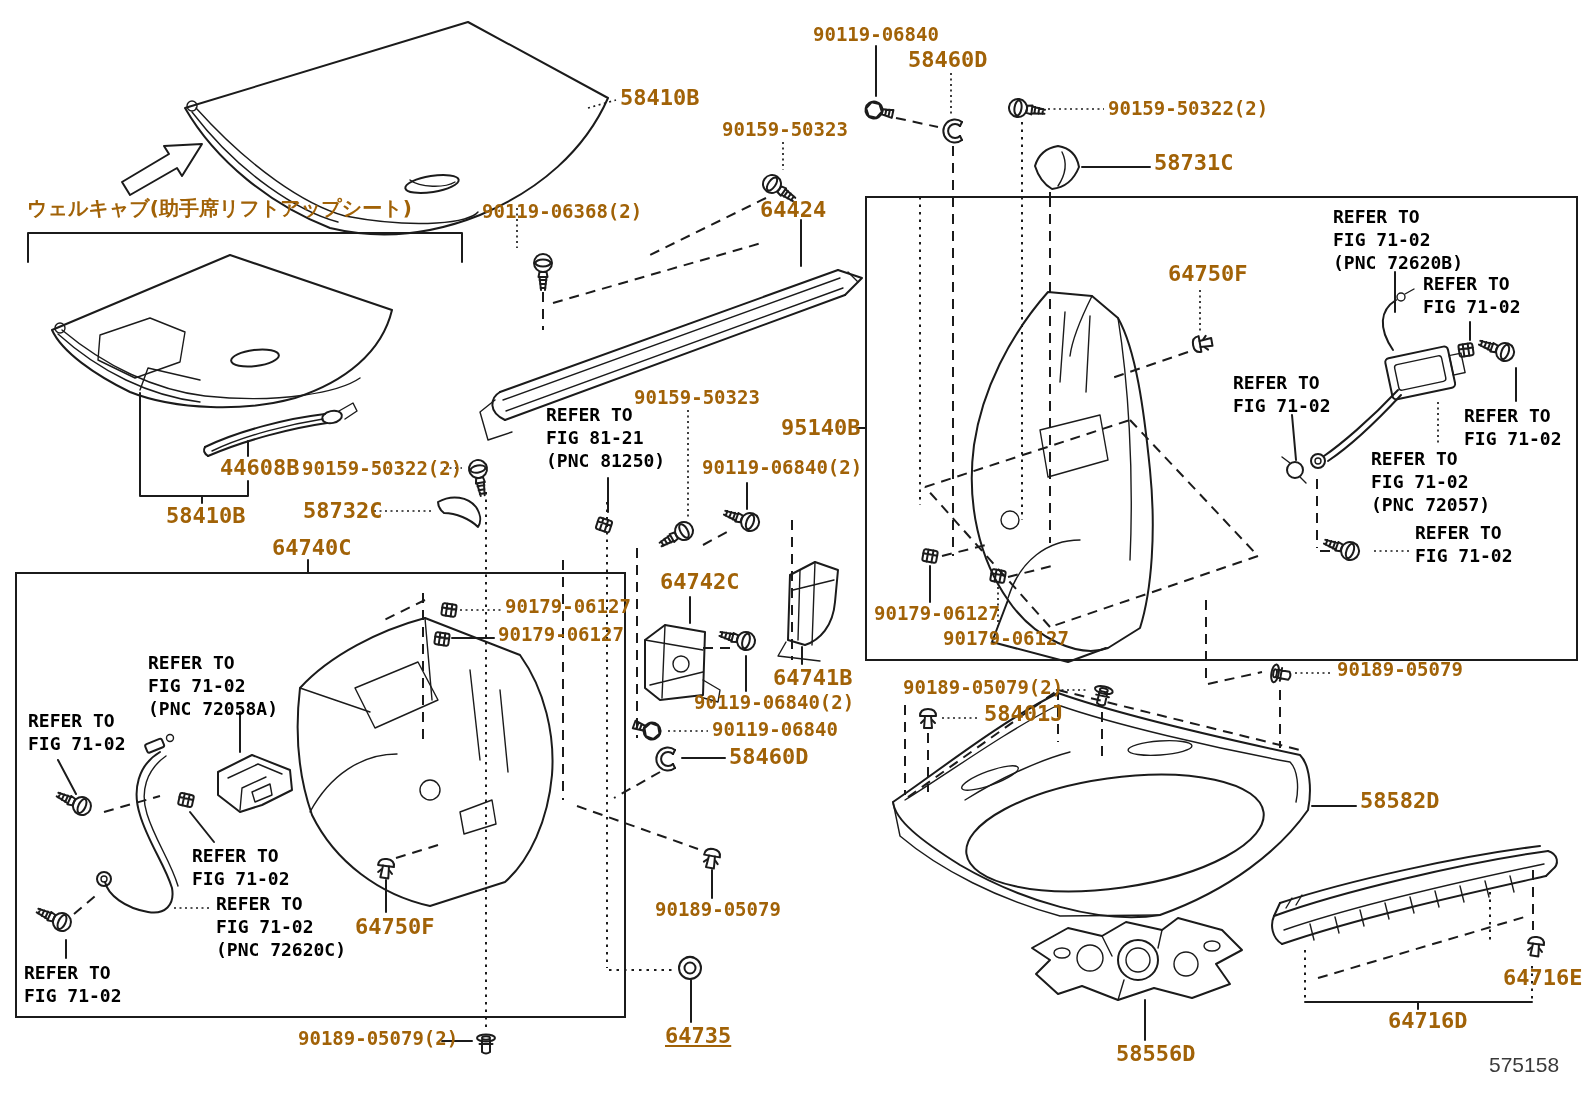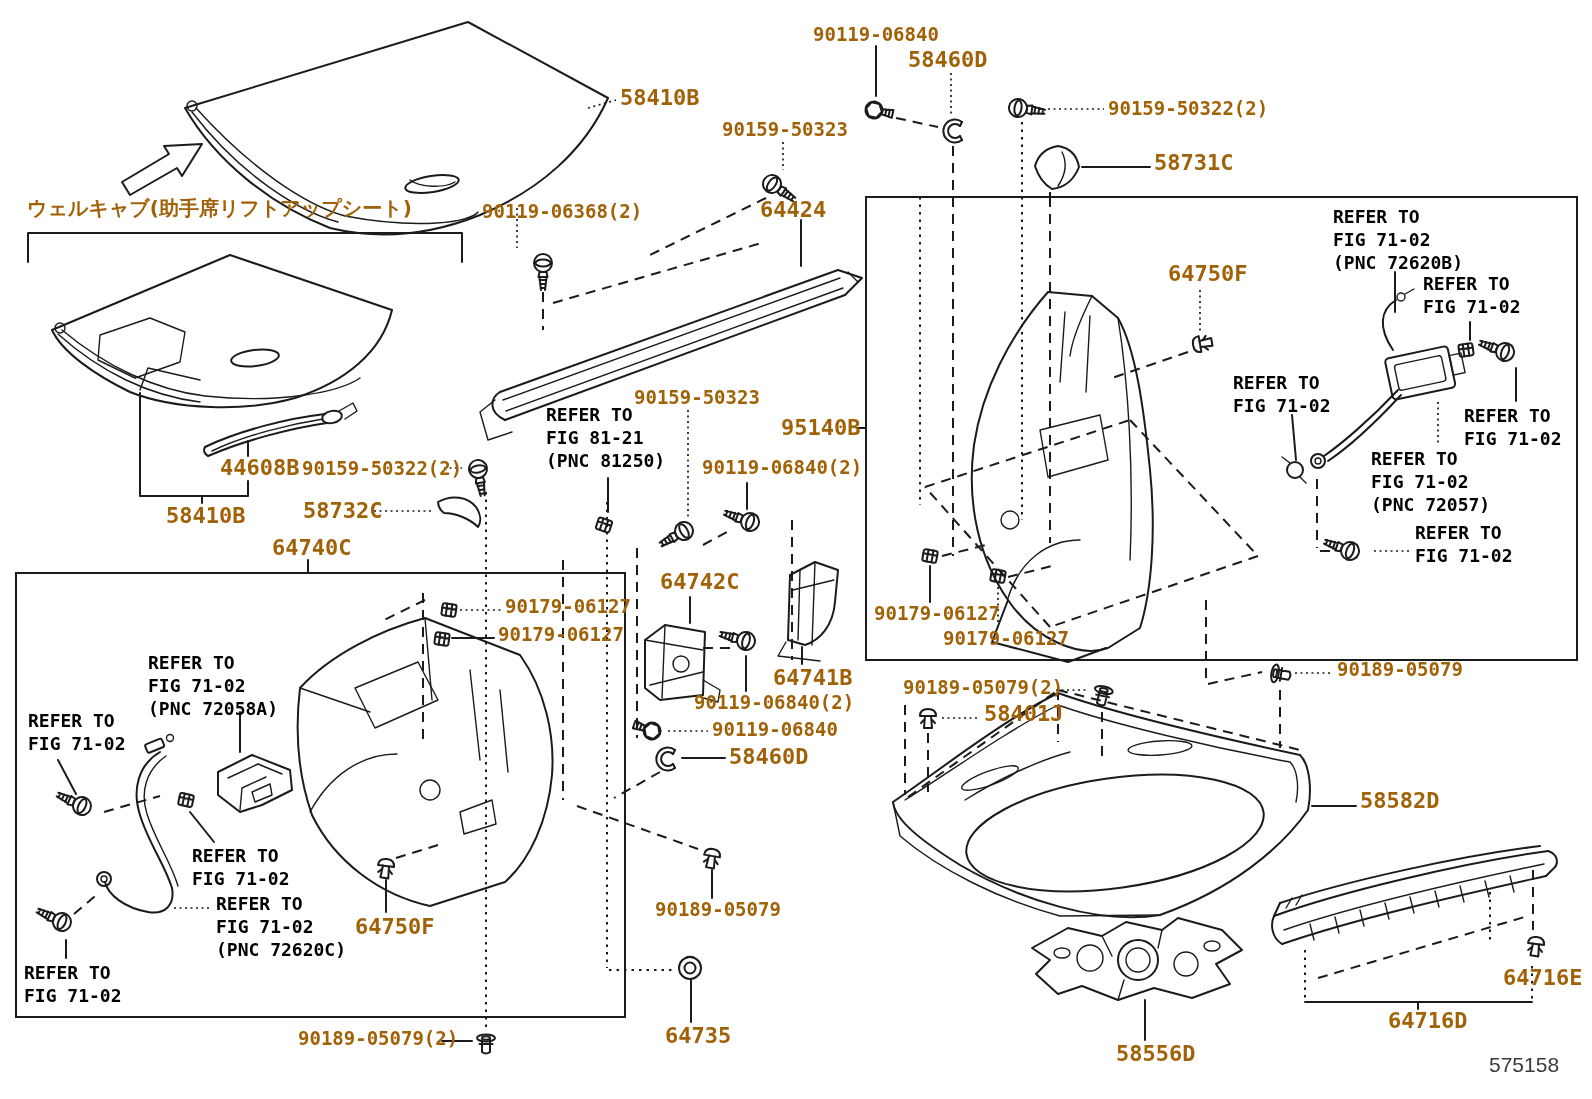--- a/index.html
+++ b/index.html
@@ -381,21 +381,21 @@
       <div class="plabel" style="left: 505px; top: 597px; font-size: 19px;">90179-06127</div>
       <div class="plabel" style="left: 498px; top: 625px; font-size: 19px;">90179-06127</div>
       <div class="plabel" style="left: 652px; top: 570px; font-size: 22px; margin-left: 8px;">64742C</div>
       <div class="plabel" style="left: 773px; top: 666px; font-size: 22px;">64741B</div>
       <div class="plabel" style="left: 694px; top: 693px; font-size: 19px;">90119-06840(2)</div>
       <div class="plabel" style="left: 712px; top: 720px; font-size: 19px;">90119-06840</div>
       <div class="plabel" style="left: 729px; top: 745px; font-size: 22px;">58460D</div>
       <div class="plabel" style="left: 355px; top: 915px; font-size: 22px;">64750F</div>
       <div class="plabel" style="left: 298px; top: 1029px; font-size: 19px;">90189-05079(2)</div>
       <div class="plabel" style="left: 655px; top: 900px; font-size: 19px;">90189-05079</div>
-      <div class="plabel" style="left: 665px; top: 1024px; font-size: 22px;">64735</div>
+      <div class="plabel" style="left: 665px; top: 1024px; font-size: 22px; text-decoration: underline;">64735</div>
       <div class="plabel" style="left: 874px; top: 604px; font-size: 19px;">90179-06127</div>
       <div class="plabel" style="left: 943px; top: 629px; font-size: 19px;">90179-06127</div>
       <div class="plabel" style="left: 903px; top: 678px; font-size: 19px;">90189-05079(2)</div>
       <div class="plabel" style="left: 984px; top: 702px; font-size: 22px;">58401J</div>
       <div class="plabel" style="left: 1337px; top: 660px; font-size: 19px;">90189-05079</div>
       <div class="plabel" style="left: 1360px; top: 789px; font-size: 22px;">58582D</div>
       <div class="plabel" style="left: 1116px; top: 1042px; font-size: 22px;">58556D</div>
       <div class="plabel" style="left: 1503px; top: 966px; font-size: 22px;">64716E</div>
       <div class="plabel" style="left: 1388px; top: 1009px; font-size: 22px;">64716D</div>
       <div class="refer" style="left: 1333px; top: 205px;">REFER TO

